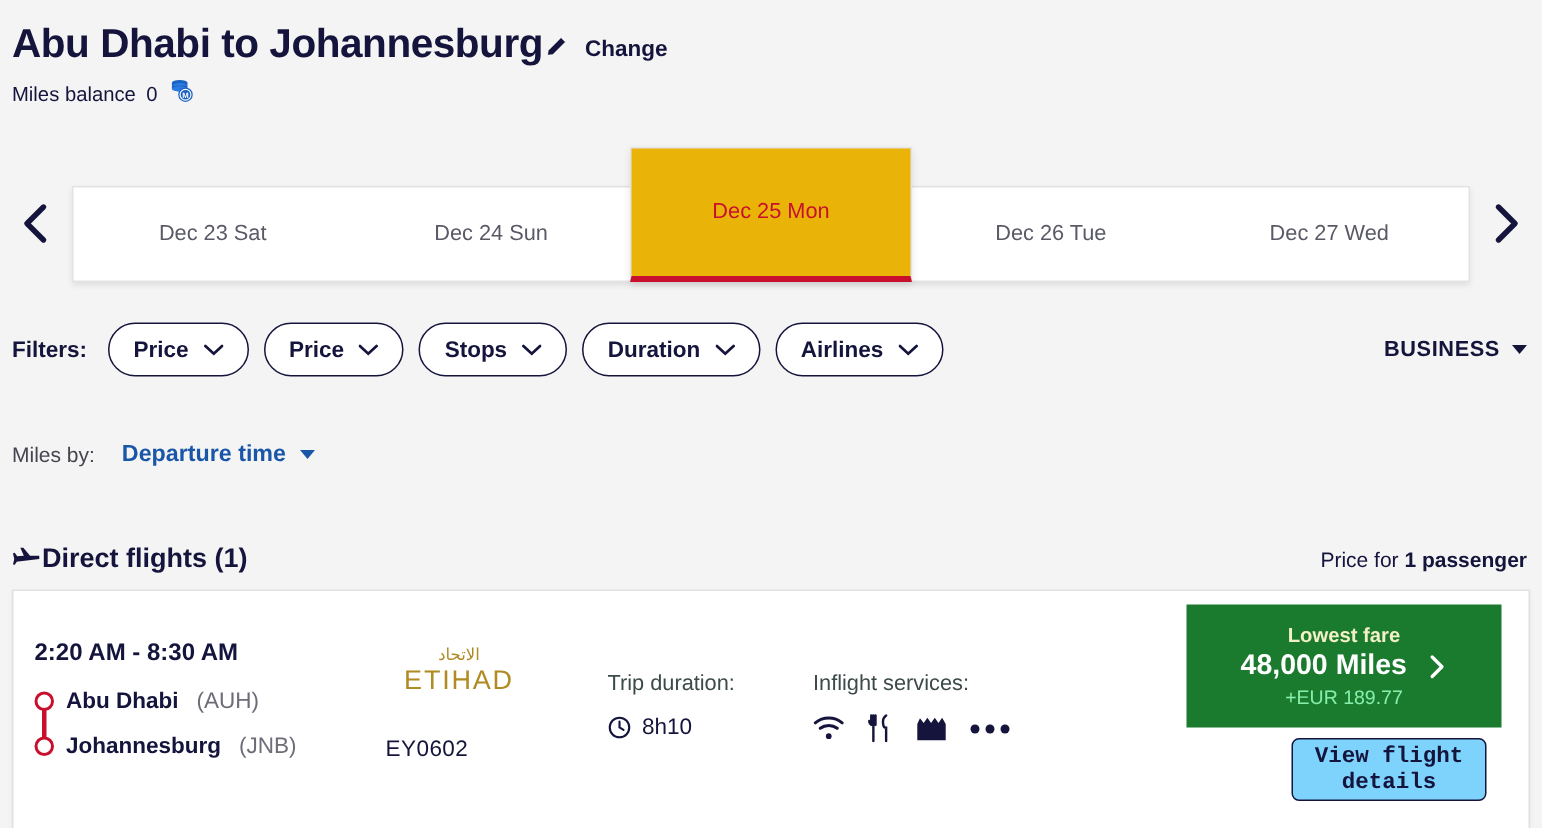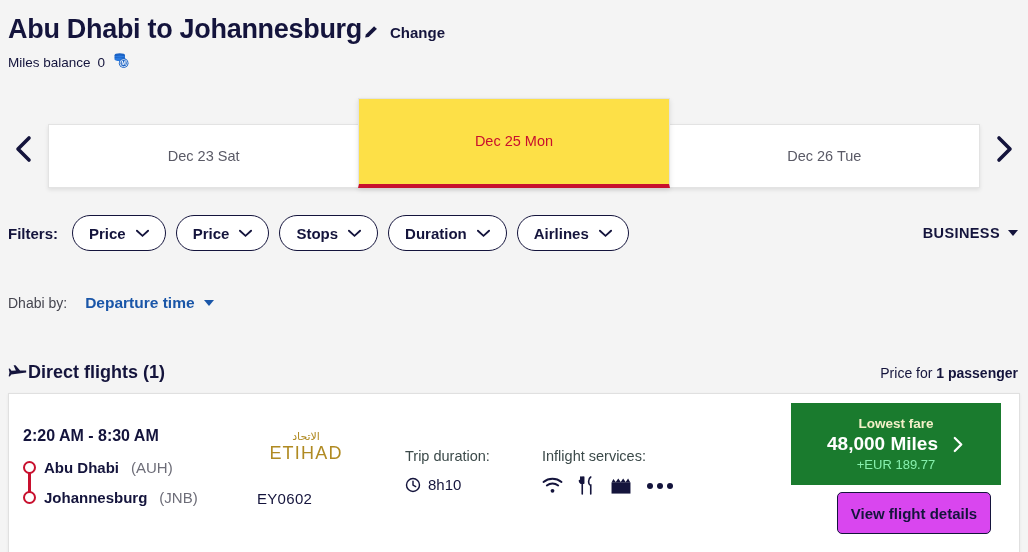--- a/index.html
+++ b/index.html
@@ -45,21 +45,21 @@
     position: relative; flex: 1; height: 64px; margin-top: 13px;
     background: #ffffff; border: 1px solid #e3e3e3;
     box-shadow: 0 2px 4px rgba(0,0,0,0.09);
     display: flex;
   }
   .date-tab {
     flex: 1; display: flex; align-items: center; justify-content: center;
     font-size: 14.5px; color: #5a5a66; cursor: pointer; height: 100%;
   }
   .date-tab.selected {
-    position: relative; background: #fde047; color: #c8102e;
+    position: relative; background: #eab308; color: #c8102e;
     height: 90px; margin-top: -27px;
     border-left: 1px solid #e3e3e3; border-right: 1px solid #e3e3e3;
     border-top: 1px solid #e3e3e3;
     border-bottom: 4px solid #c8102e;
     box-shadow: 0 2px 5px rgba(0,0,0,0.10);
     z-index: 3;
   }
 
   
   .filters-row {
@@ -177,24 +177,24 @@
     justify-content: center; gap: 2px;
   }
   .fare-top { font-size: 13.5px; font-weight: bold; color: #f3f0c8; }
   .fare-mid {
     display: flex; align-items: center; gap: 14px;
     font-size: 19px; font-weight: bold; color: #ffffff;
   }
   .fare-bot { font-size: 13px; color: #86efac; }
 
   .details-btn {
-    position: absolute; right: 28px; top: 98px; width: 154px; height: 42px;
-    background: #d946ef; border: 1.4px solid #14143c; border-radius: 5px;
+    position: absolute; right: 28px; top: 98px; width: 130px; height: 42px;
+    background: #7dd3fc; border: 1.4px solid #14143c; border-radius: 5px;
     color: #14143c; font-size: 15px; font-weight: bold; cursor: pointer;
-    font-family: Liberation Sans, sans-serif;
+    font-family: Liberation Mono, monospace;
   }
 </style>
 </head>
 <body>
 
 <div class="page">
 
   <div class="header">
     <div class="route-row">
       <div class="route-title">Abu Dhabi to Johannesburg</div>
@@ -229,25 +229,31 @@
   <div class="dates-wrap">
     <div class="arrow">
       <svg width="26" height="30" viewBox="0 0 26 30" fill="none">
         <path d="M18 4 L7 15 L18 26" stroke="#14143c" stroke-width="3.6" stroke-linecap="round" stroke-linejoin="round"></path>
       </svg>
     </div>
     <div class="date-strip">
       <div class="date-tab">
           <span>Dec 23 Sat</span>
         </div>
+      <div class="date-tab">
+          <span>Dec 24 Sun</span>
+        </div>
       <div class="date-tab selected">
           <span>Dec 25 Mon</span>
         </div>
       <div class="date-tab">
           <span>Dec 26 Tue</span>
+        </div>
+      <div class="date-tab">
+          <span>Dec 27 Wed</span>
         </div>
     </div>
     <div class="arrow">
       <svg width="26" height="30" viewBox="0 0 26 30" fill="none">
         <path d="M8 4 L19 15 L8 26" stroke="#14143c" stroke-width="3.6" stroke-linecap="round" stroke-linejoin="round"></path>
       </svg>
     </div>
   </div>
 
   <div class="filters-row">
@@ -284,21 +290,21 @@
         </svg>
     </button>
 
     <div class="cabin-select">
       <span>BUSINESS</span>
       <span class="caret-solid"></span>
     </div>
   </div>
 
   <div class="sort-row">
-    <span class="sort-label">Dhabi by:</span>
+    <span class="sort-label">Miles by:</span>
     <div class="sort-value">
       <span>Departure time</span>
       <span class="caret-blue"></span>
     </div>
   </div>
 
   <div class="section-head">
     <div class="section-title">
       <svg width="20" height="18" viewBox="0 0 24 22">
         <path d="M1.5 13 L22 10.5 L22 8 L14.5 8 L9 1.5 L6.6 1.5 L9.4 8 L4 8.4 L2 5.6 L0.6 5.9 L1.6 10.5 L0.6 15 L2 15.3 L4 12.5 Z" fill="#14143c"></path>

